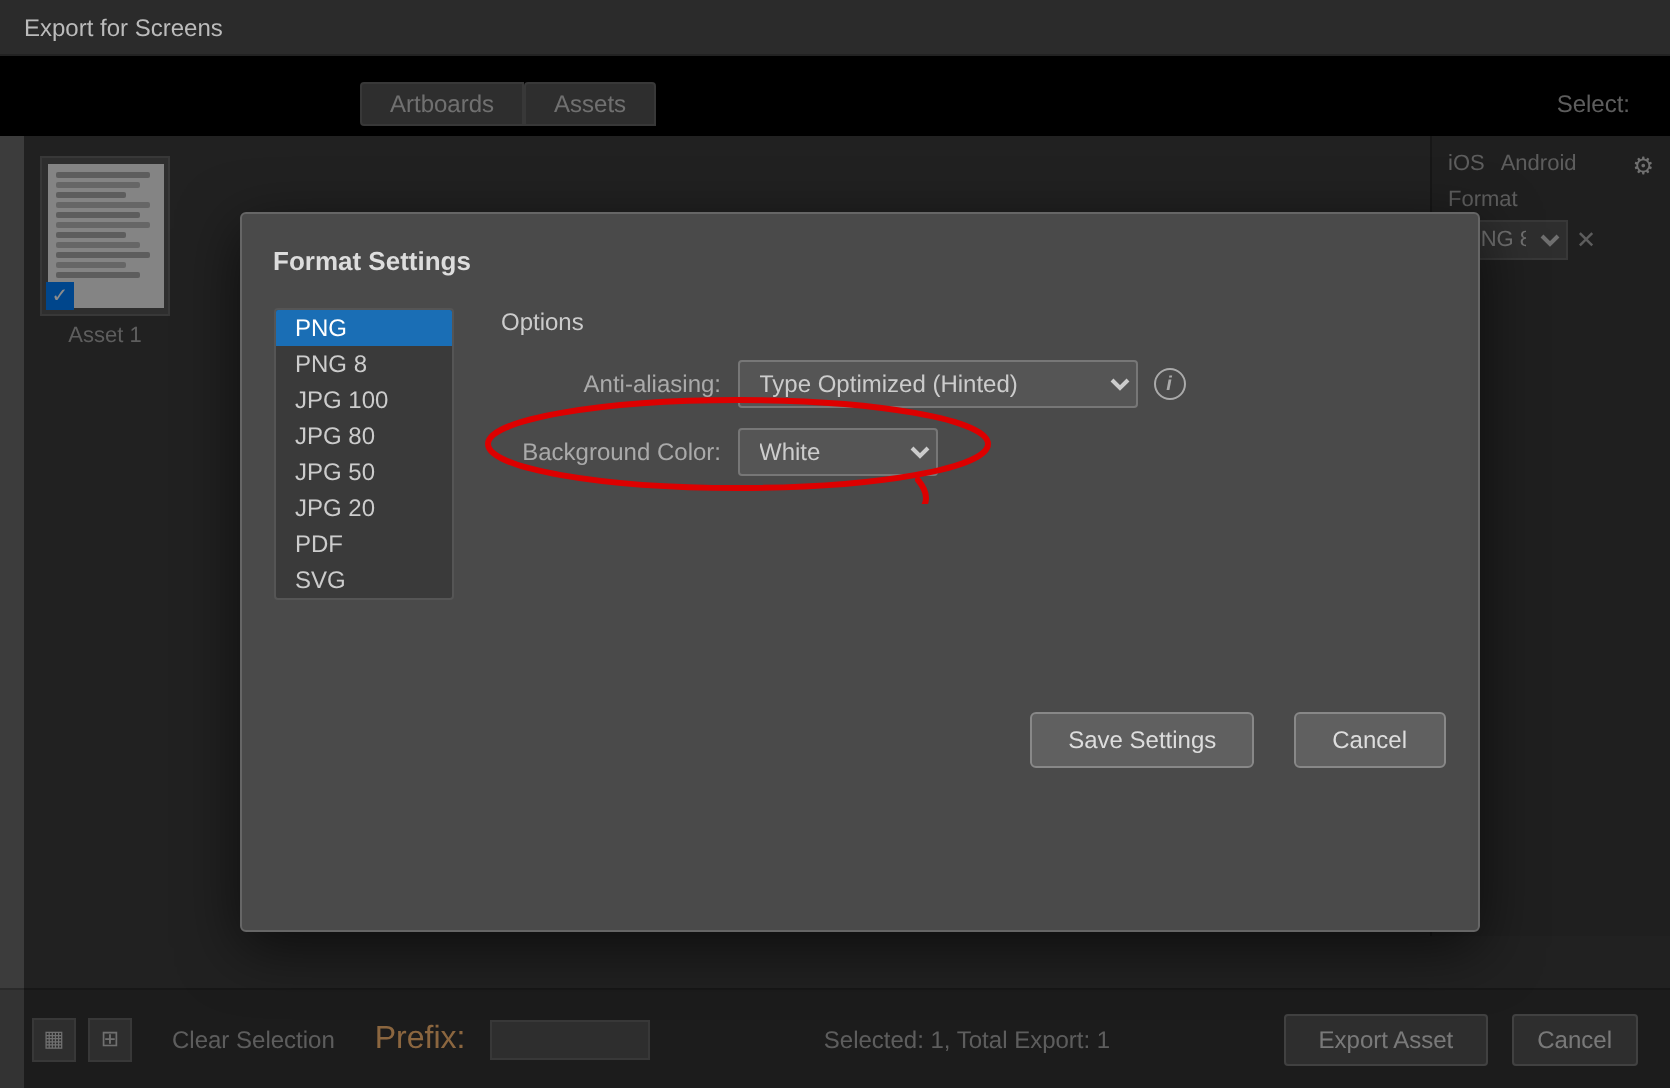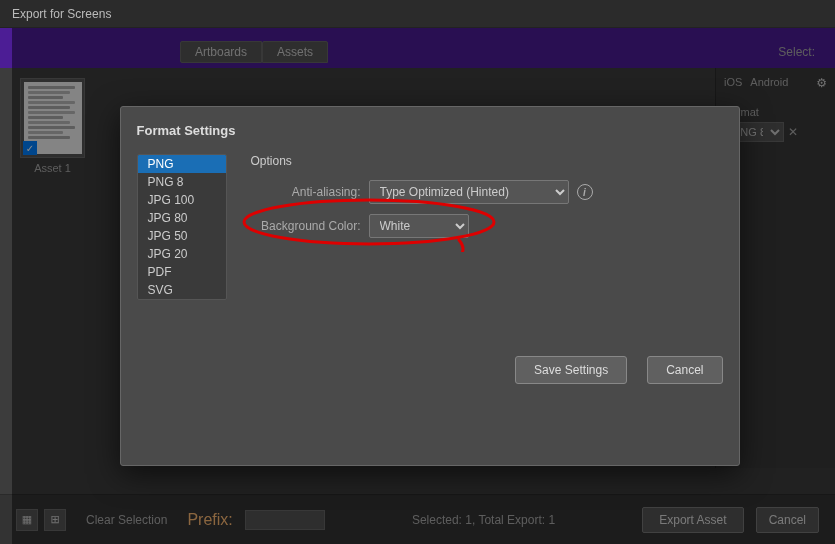--- a/index.html
+++ b/index.html
@@ -34,21 +34,21 @@
       width: 100%;
       height: 516px;
       background: #3c3c3c;
     }
 
     
     .tabs-row {
       display: flex;
       align-items: center;
       padding: 8px 0 0 180px;
-      background: #4c1d95;
+      background: #000000;
       height: 40px;
     }
     .tab-btn {
       background: #555;
       color: #ccc;
       border: 1px solid #666;
       padding: 3px 14px;
       font-size: 12px;
       cursor: pointer;
       border-radius: 2px 2px 0 0;
@@ -124,21 +124,21 @@
       top: 40px;
       width: 120px;
       height: 400px;
       background: #3a3a3a;
       border-left: 1px solid #2a2a2a;
       padding: 8px;
     }
     .right-panel-tabs {
       display: flex;
       gap: 8px;
-      margin-bottom: 16px;
+      margin-bottom: 4px;
     }
     .right-tab {
       color: #aaa;
       font-size: 11px;
       cursor: pointer;
     }
     .right-panel-label {
       color: #aaa;
       font-size: 11px;
       margin-bottom: 4px;

